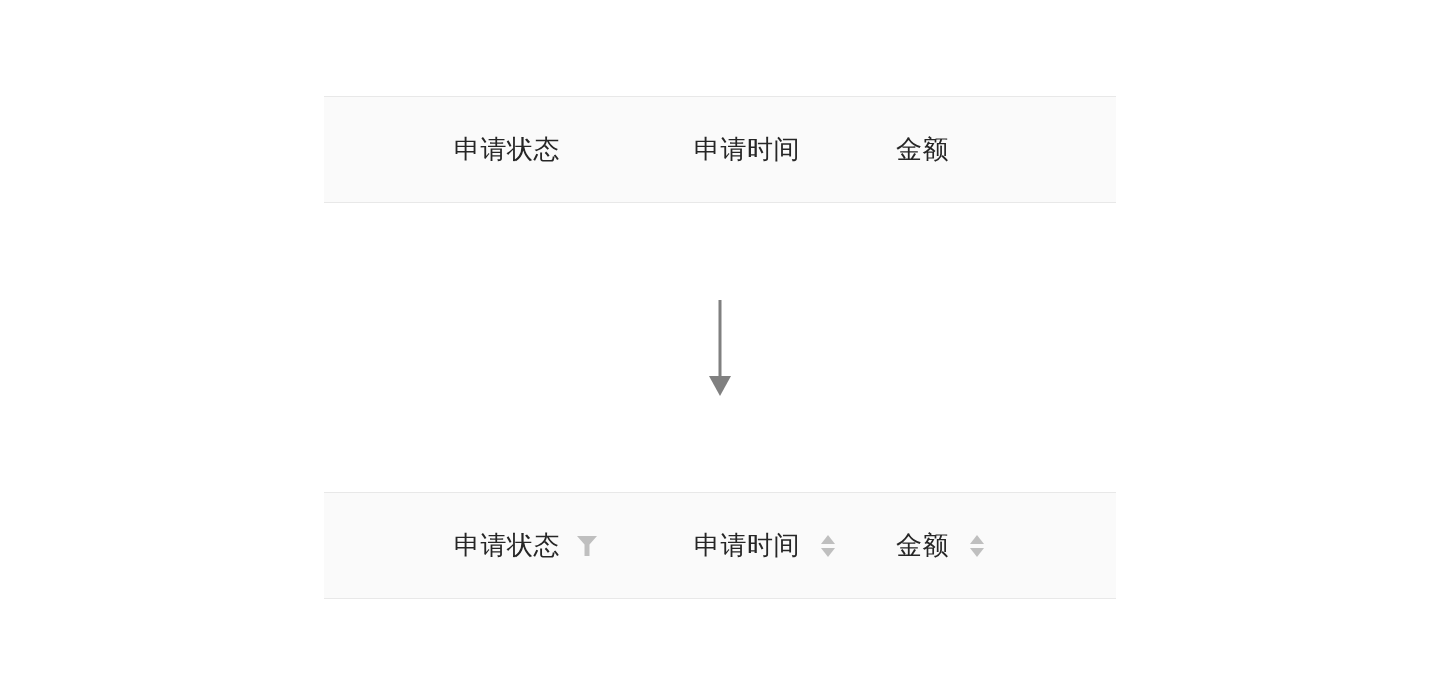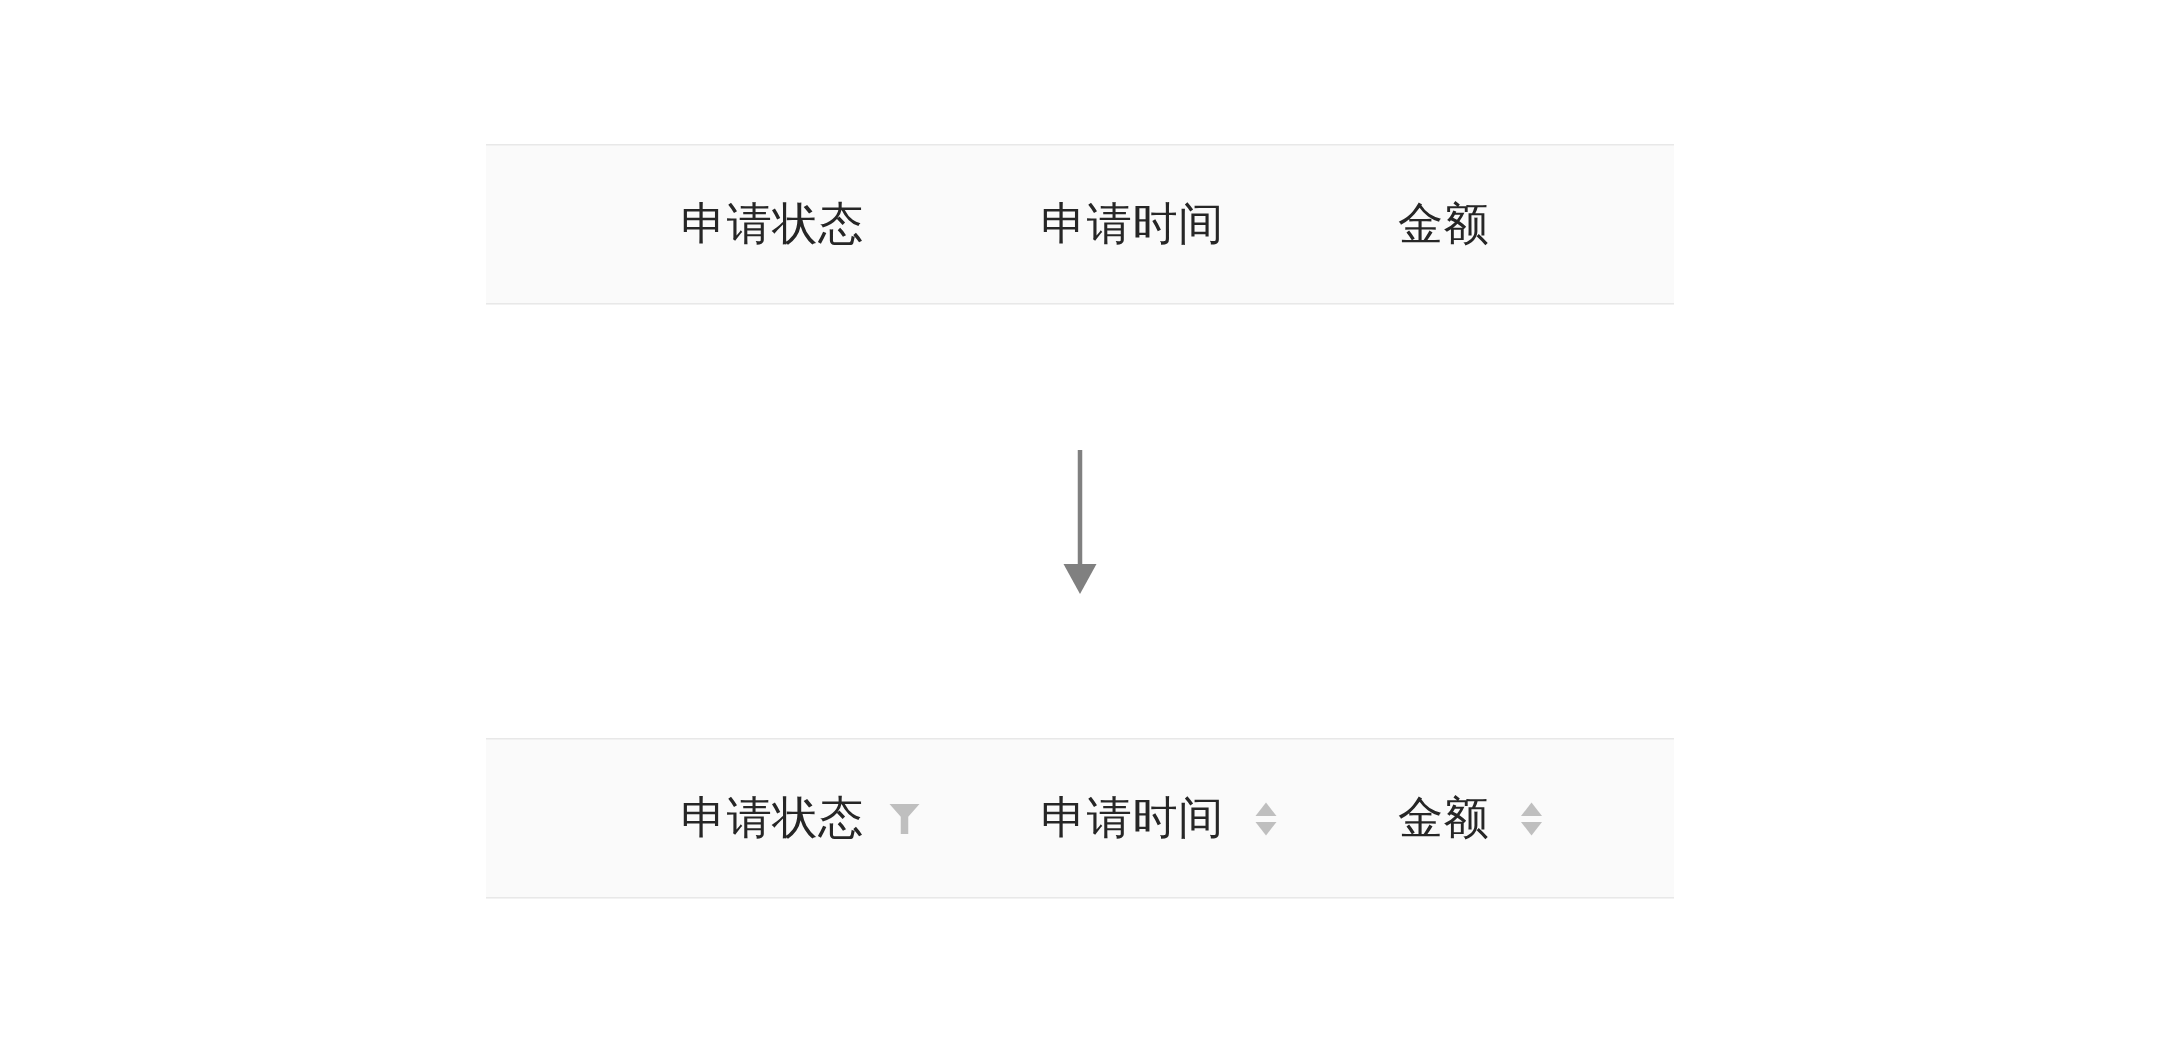--- a/index.html
+++ b/index.html
@@ -27,28 +27,28 @@
     .table-header.before { top: 96px; }
     .table-header.after { top: 492px; }
 
     .col {
       position: absolute;
       top: 0;
       height: 105px;
       display: flex;
       align-items: center;
       color: #262626;
-      font-size: 30px;
+      font-size: 26px;
       font-weight: 500;
       letter-spacing: 0.5px;
       white-space: nowrap;
     }
     .col.c1 { left: 130px; }
     .col.c2 { left: 370px; text-align: center; }
-    .col.c3 { left: 608px; }
+    .col.c3 { left: 572px; }
 
     .col-label { display: inline-block; }
 
     .icon {
       display: inline-block;
       margin-left: 16px;
       position: relative;
     }
 
     .filter-icon {

